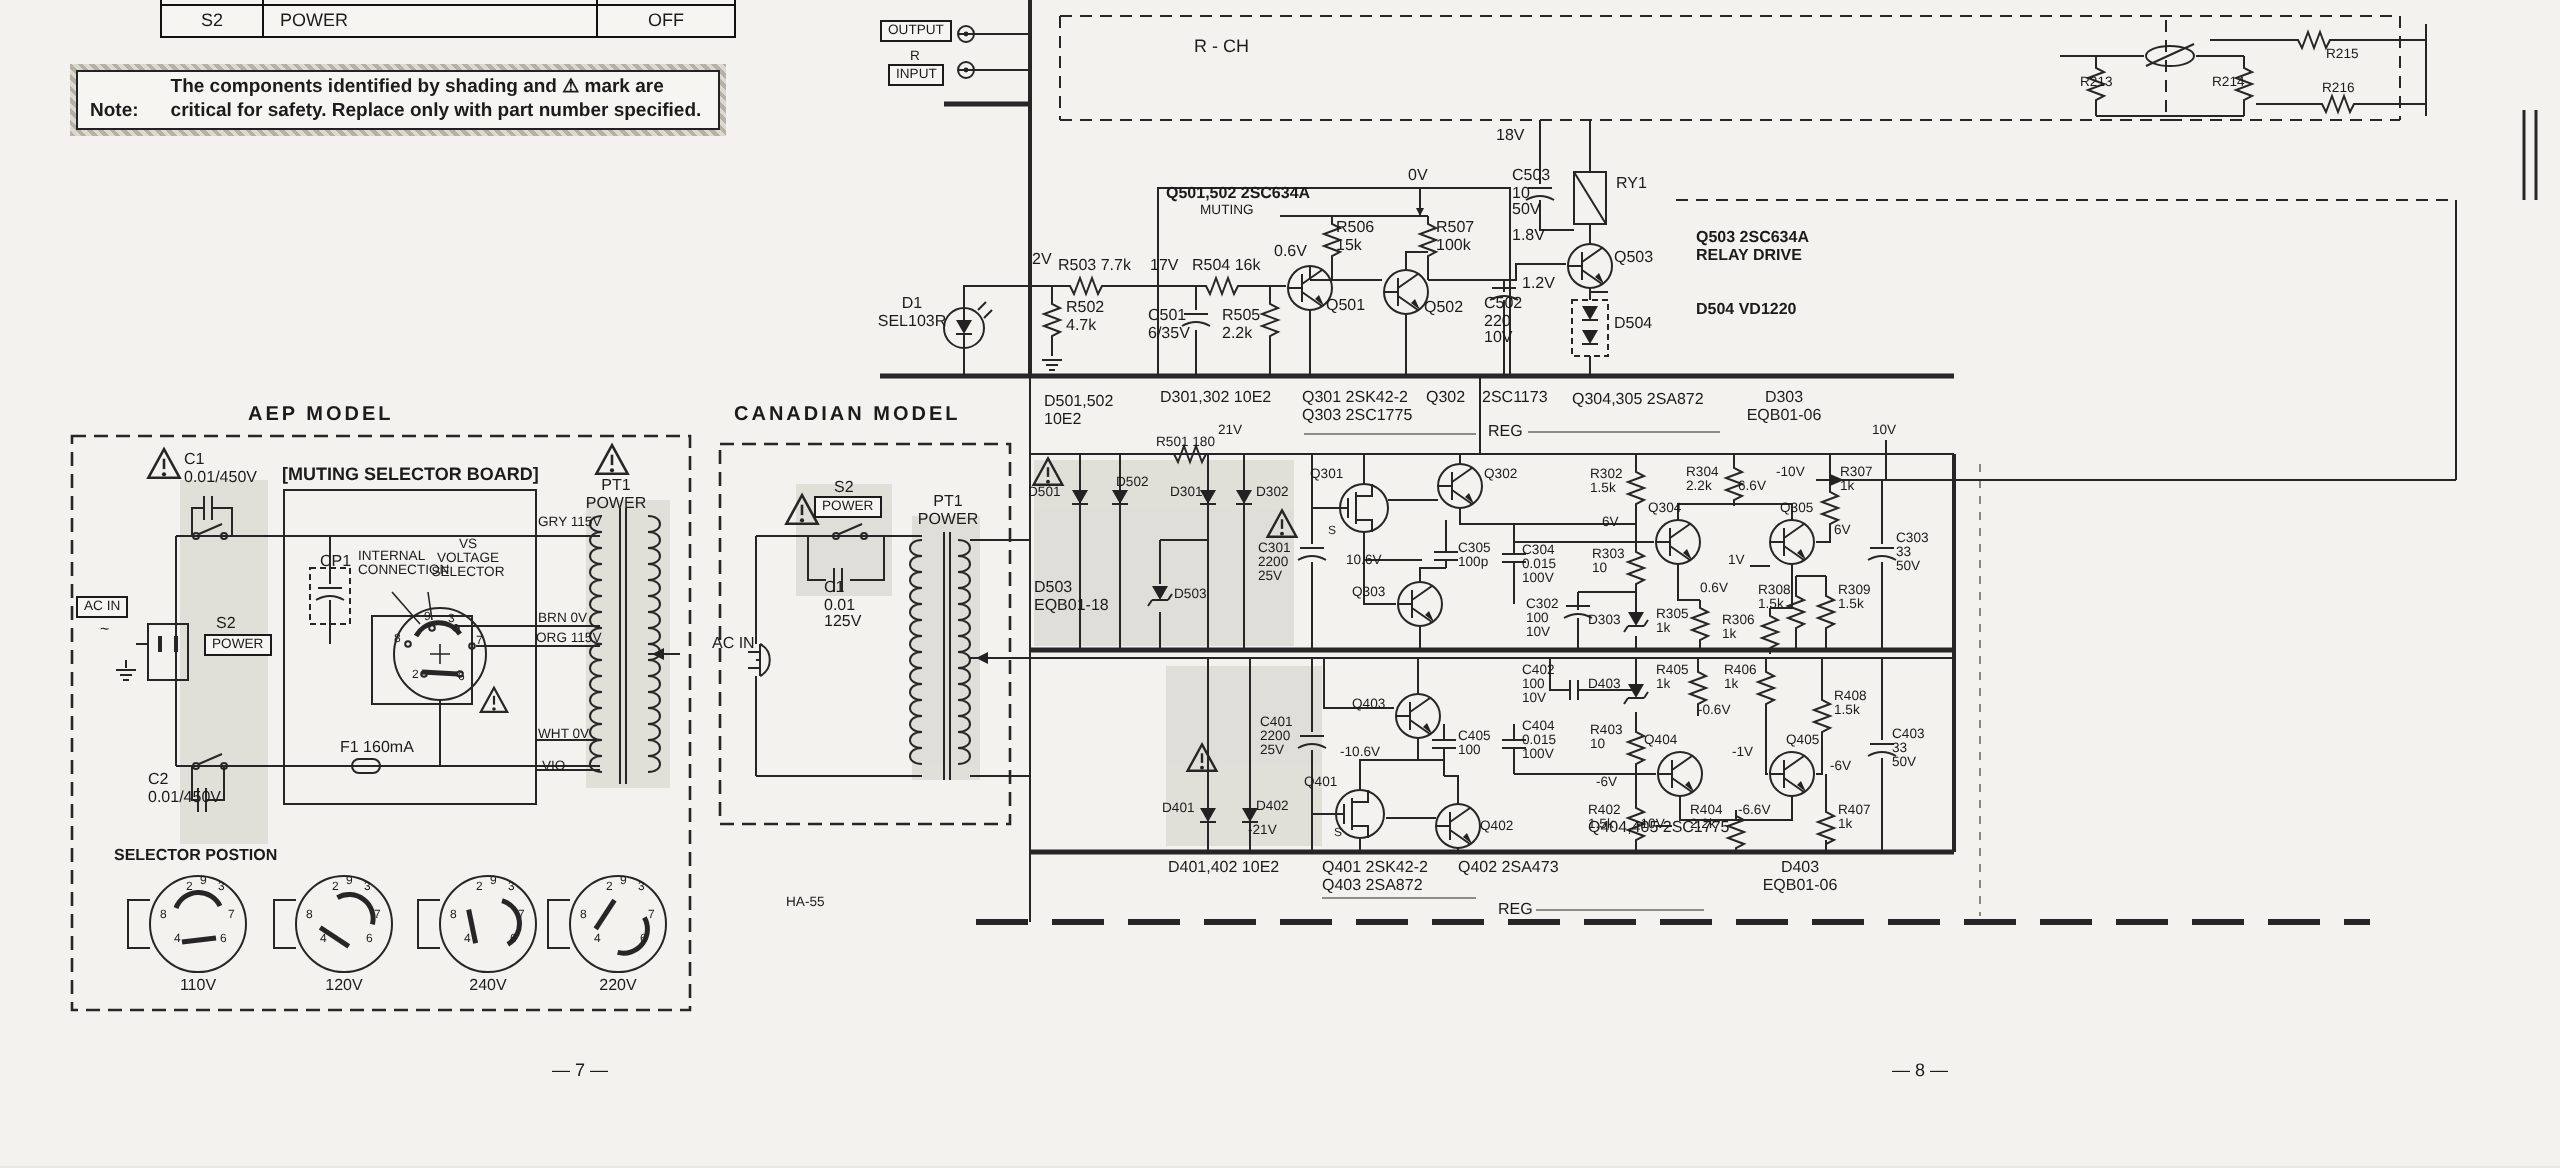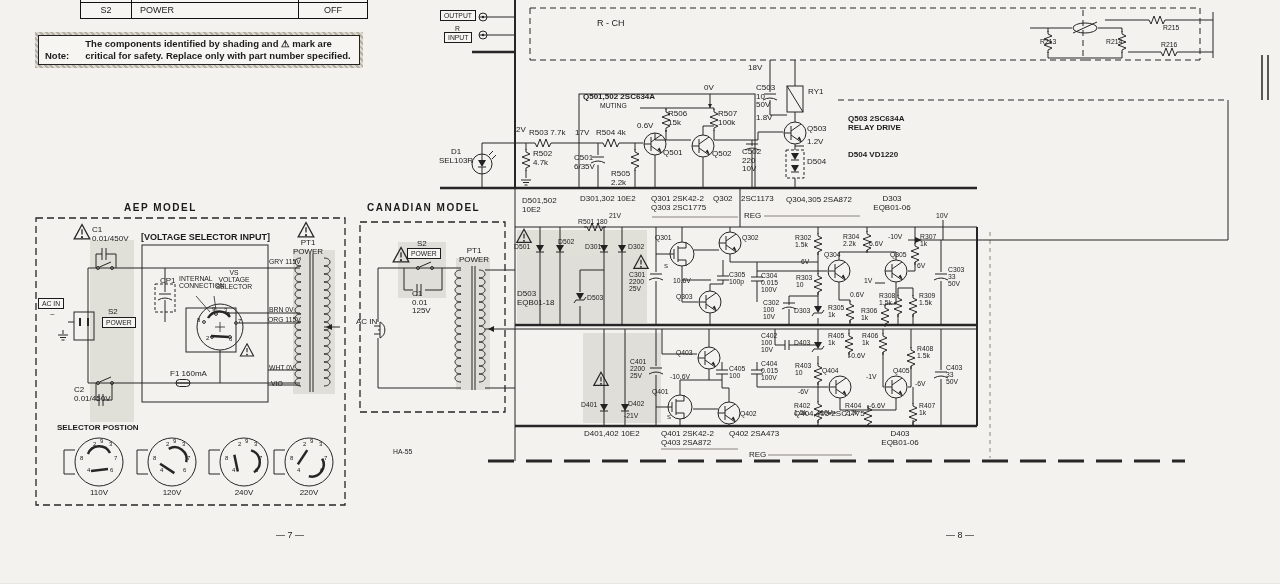--- a/index.html
+++ b/index.html
@@ -397,38 +397,38 @@
 50V</div>
 <div class="lb" style="left:808px;top:88px">RY1</div>
 <div class="lb" style="left:748px;top:64px">18V</div>
 <div class="lb" style="left:668px;top:110px">R506
 15k</div>
 <div class="lb" style="left:718px;top:110px">R507
 100k</div>
 <div class="lb" style="left:756px;top:114px">1.8V</div>
 <div class="lb" style="left:637px;top:122px">0.6V</div>
 <div class="lb" style="left:575px;top:129px">17V</div>
-<div class="lb" style="left:596px;top:129px">R504 4k</div>
+<div class="lb" style="left:596px;top:129px">R504 16k</div>
 <div class="lb" style="left:516px;top:126px">2V</div>
 <div class="lb" style="left:529px;top:129px">R503 7.7k</div>
 <div class="lb" style="left:533px;top:150px">R502
 4.7k</div>
 <div class="lb ctr" style="left:436px;top:148px;width:40px">D1
 SEL103R</div>
 <div class="lb" style="left:574px;top:154px">C501
 6/35V</div>
-<div class="lb" style="left:611px;top:170px">R505
+<div class="lb" style="left:611px;top:154px">R505
 2.2k</div>
 <div class="lb" style="left:742px;top:148px">C502
 220
 10V</div>
 <div class="lb" style="left:663px;top:149px">Q501</div>
 <div class="lb" style="left:712px;top:150px">Q502</div>
 <div class="lb" style="left:807px;top:125px">Q503</div>
-<div class="lb" style="left:807px;top:138px">1.2V</div>
+<div class="lb" style="left:761px;top:138px">1.2V</div>
 <div class="lb" style="left:807px;top:158px">D504</div>
 <div class="lb bd" style="left:848px;top:115px">Q503 2SC634A
 RELAY DRIVE</div>
 <div class="lb bd" style="left:848px;top:151px">D504 VD1220</div>
 
 <div class="lb" style="left:522px;top:197px">D501,502
 10E2</div>
 <div class="lb" style="left:580px;top:195px">D301,302 10E2</div>
 <div class="lb" style="left:651px;top:195px">Q301 2SK42-2
 Q303 2SC1775</div>
@@ -545,21 +545,21 @@
 Q403 2SA872</div>
 <div class="lb" style="left:729px;top:430px">Q402 2SA473</div>
 <div class="lb" style="left:794px;top:410px">Q404,405 2SC1775</div>
 <div class="lb ctr" style="left:876px;top:430px;width:48px">D403
 EQB01-06</div>
 <div class="lb" style="left:749px;top:451px">REG</div>
 
 <div class="lb tt" style="left:124px;top:203px">AEP MODEL</div>
 <div class="lb" style="left:92px;top:226px">C1
 0.01/450V</div>
-<div class="lb s9 bd" style="left:141px;top:233px">[VOLTAGE SELECTOR INPUT]</div>
+<div class="lb s9 bd" style="left:141px;top:233px">[MUTING SELECTOR BOARD]</div>
 <div class="lb ctr" style="left:286px;top:239px;width:44px">PT1
 POWER</div>
 <div class="lb boxed s7" style="left:38px;top:298px">AC IN</div>
 <div class="lb" style="left:50px;top:311px">~</div>
 <div class="lb" style="left:108px;top:308px">S2</div>
 <div class="lb boxed s7" style="left:102px;top:317px">POWER</div>
 <div class="lb" style="left:160px;top:277px">CP1</div>
 <div class="lb s7" style="left:179px;top:275px">INTERNAL
 CONNECTION</div>
 <div class="lb s7 ctr" style="left:214px;top:269px;width:40px">VS

